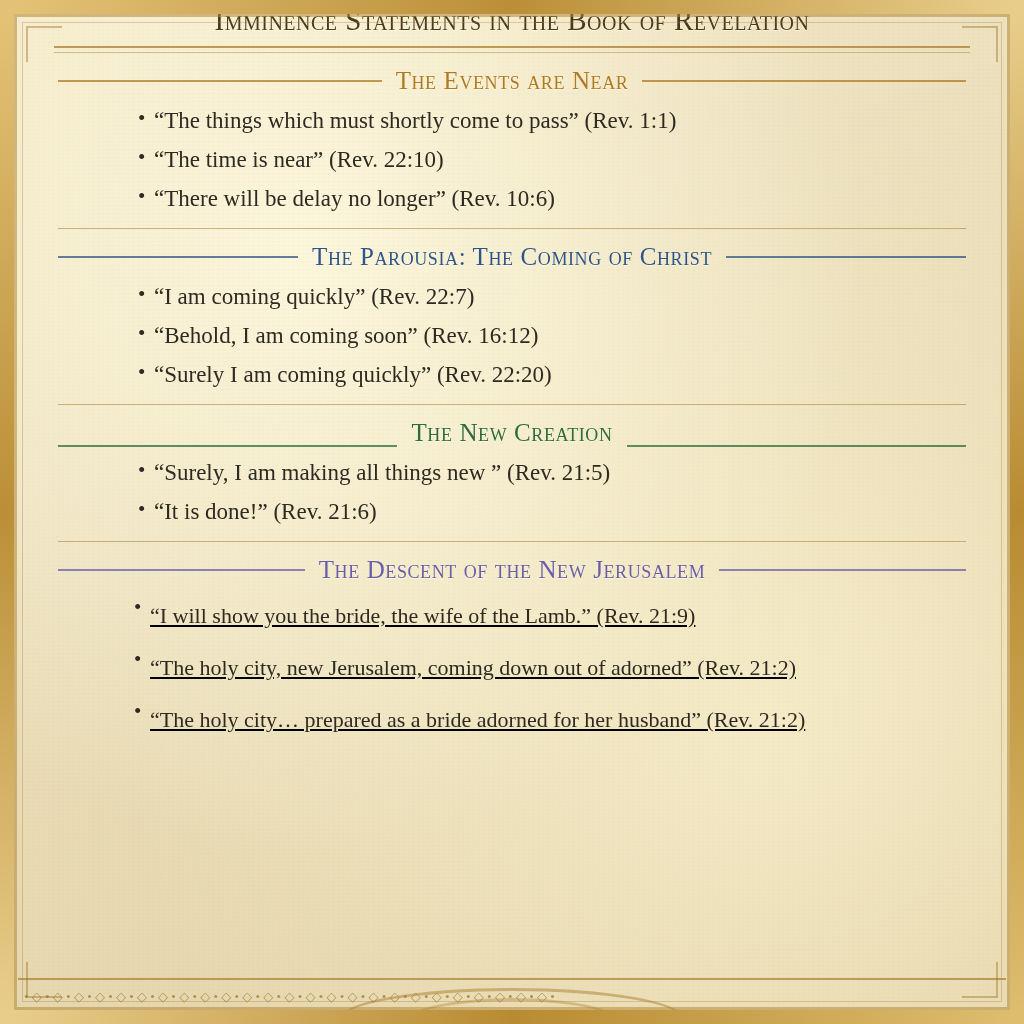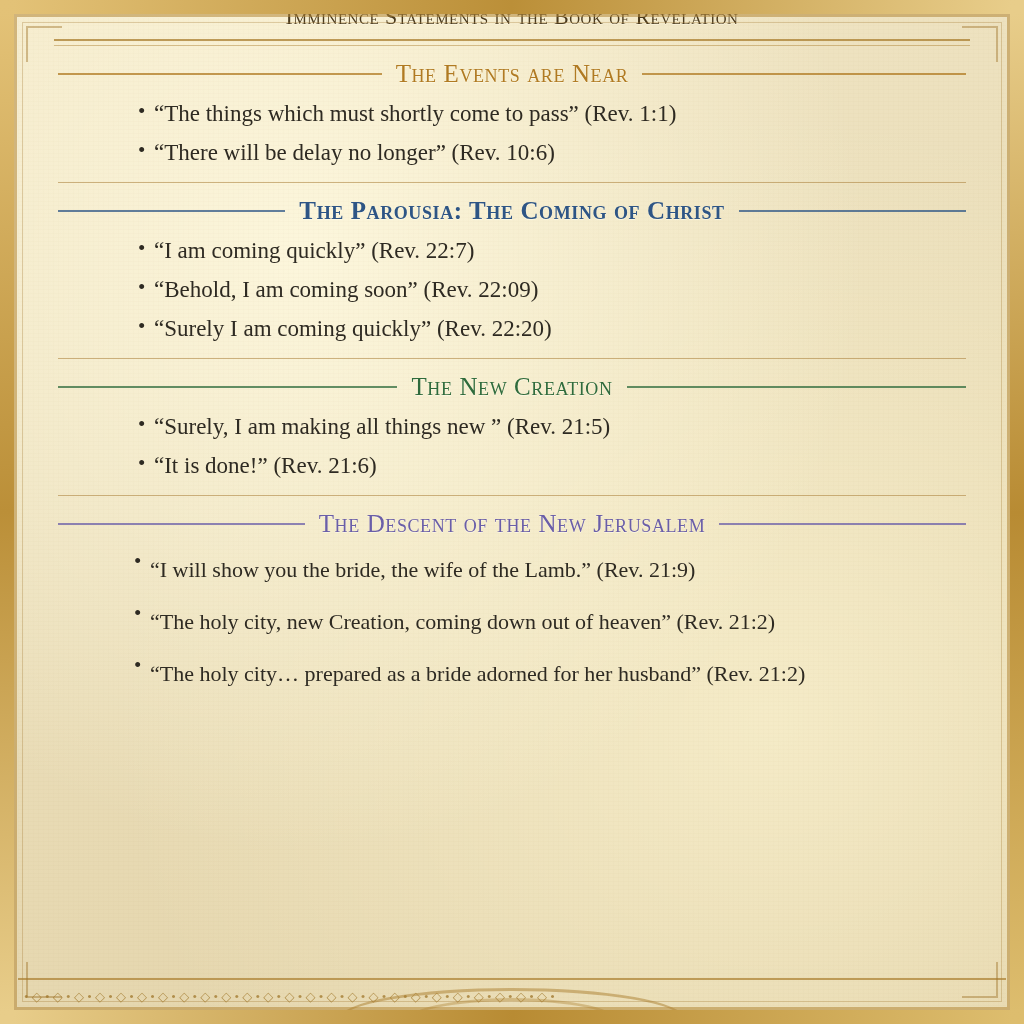--- a/index.html
+++ b/index.html
@@ -63,21 +63,21 @@
     position: absolute;
     left: 40px;
     right: 40px;
     top: 0;
     bottom: 0;
   }
 
   
   .doc-title {
     text-align: center;
-    font-size: 22px;
+    font-size: 29px;
     letter-spacing: 0.5px;
     color: #4a3a1d;
     padding-top: 4px;
     font-variant: small-caps;
     text-shadow: 0 1px 0 rgba(255,250,230,0.7);
     white-space: nowrap;
   }
   .title-rule {
     margin: 9px 14px 0 14px;
     border-top: 2px solid rgba(170,126,46,0.75);
@@ -137,27 +137,27 @@
   .bullet-creation li::before { color: #2c6038; }
   .bullet-descent li::before { color: #6a5ea8; }
 
   .sec-divider {
     margin: 10px 18px 0 18px;
     border-top: 1px solid rgba(168,124,52,0.55);
   }
 
   
   .c-events   { color: #b07a22; }
-  .c-parousia { color: #2e5585; font-weight: bold; }
-  .c-creation { color: #2f6b3c; }
+  .c-parousia { color: #2e5585; }
+  .c-creation { color: #2f6b3c; align-items: flex-end; }
   .c-descent  { color: #6a5ea8; }
 
   
   .section-descent ul.items li { padding-top: 15px; padding-bottom: 15px; font-size: 22px; }
-  .section-descent ul.items { padding-left: 88px; }
+  .section-descent ul.items { padding-left: 88px; text-decoration: underline; }
 
   
   .footer-rule {
     position: absolute;
     left: 18px;
     right: 18px;
     bottom: 44px;
     border-top: 2px solid rgba(170,126,46,0.7);
   }
   .footer-dots {
@@ -218,34 +218,35 @@
     <div class="title-rule"></div>
 
     <div class="section section-events">
       <div class="section-head c-events">
         <div class="line"></div>
         <div class="section-title">The Events are Near</div>
         <div class="line"></div>
       </div>
       <ul class="items bullet-events">
         <li>“The things which must shortly come to pass” (Rev. 1:1)</li>
+        <li>“The time is near” (Rev. 22:10)</li>
         <li>“There will be delay no longer” (Rev. 10:6)</li>
       </ul>
       <div class="sec-divider"></div>
     </div>
 
     <div class="section section-parousia">
       <div class="section-head c-parousia">
         <div class="line"></div>
         <div class="section-title">The Parousia: The Coming of Christ</div>
         <div class="line"></div>
       </div>
       <ul class="items bullet-parousia">
         <li>“I am coming quickly” (Rev. 22:7)</li>
-        <li>“Behold, I am coming soon” (Rev. 22:09)</li>
+        <li>“Behold, I am coming soon” (Rev. 16:12)</li>
         <li>“Surely I am coming quickly” (Rev. 22:20)</li>
       </ul>
       <div class="sec-divider"></div>
     </div>
 
     <div class="section section-creation">
       <div class="section-head c-creation">
         <div class="line"></div>
         <div class="section-title">The New Creation</div>
         <div class="line"></div>
@@ -258,21 +259,21 @@
     </div>
 
     <div class="section section-descent">
       <div class="section-head c-descent">
         <div class="line"></div>
         <div class="section-title">The Descent of the New Jerusalem</div>
         <div class="line"></div>
       </div>
       <ul class="items bullet-descent">
         <li>“I will show you the bride, the wife of the Lamb.” (Rev. 21:9)</li>
-        <li>“The holy city, new Creation, coming down out of heaven” (Rev. 21:2)</li>
+        <li>“The holy city, new Jerusalem, coming down out of adorned” (Rev. 21:2)</li>
         <li>“The holy city… prepared as a bride adorned for her husband” (Rev. 21:2)</li>
       </ul>
     </div>
 
   </div>
 
   <div class="footer-rule"></div>
   <div class="footer-dots">
     <span>• ◇ • ◇ • ◇ • ◇ • ◇ • ◇ • ◇ • ◇ • ◇ • ◇ • ◇ • ◇ • ◇ • ◇ • ◇ • ◇ • ◇ • ◇ • ◇ • ◇ • ◇ • ◇ • ◇ • ◇ • ◇ •</span>
   </div>

